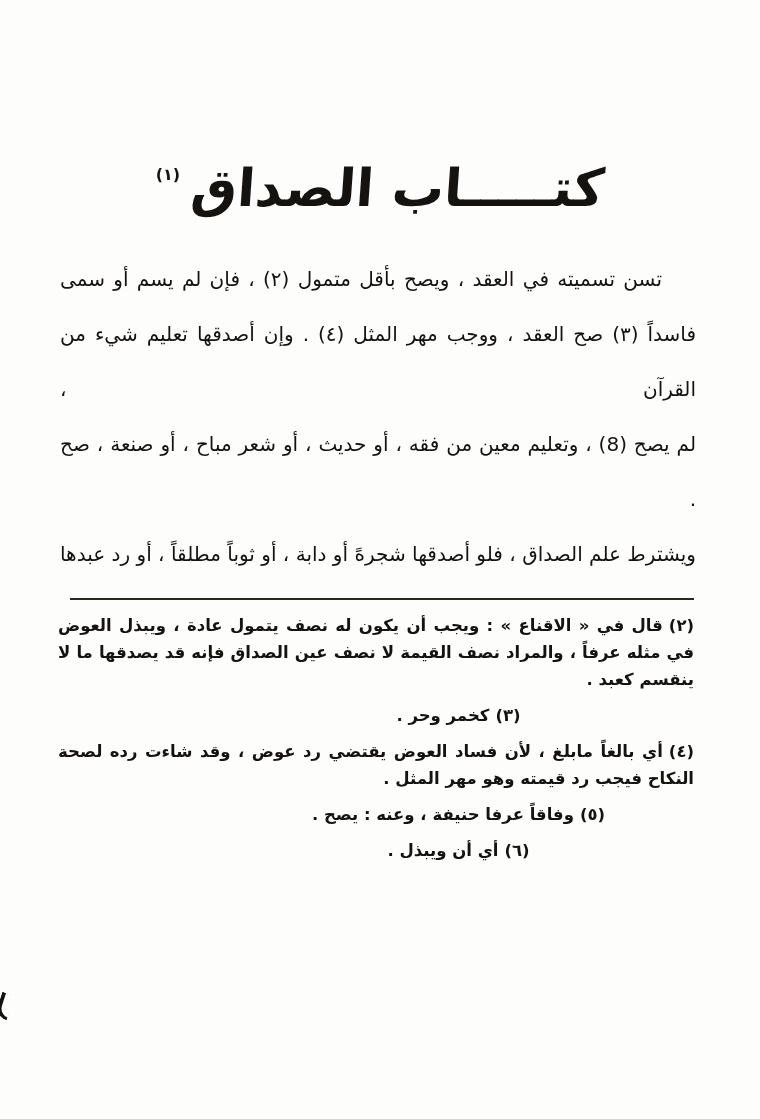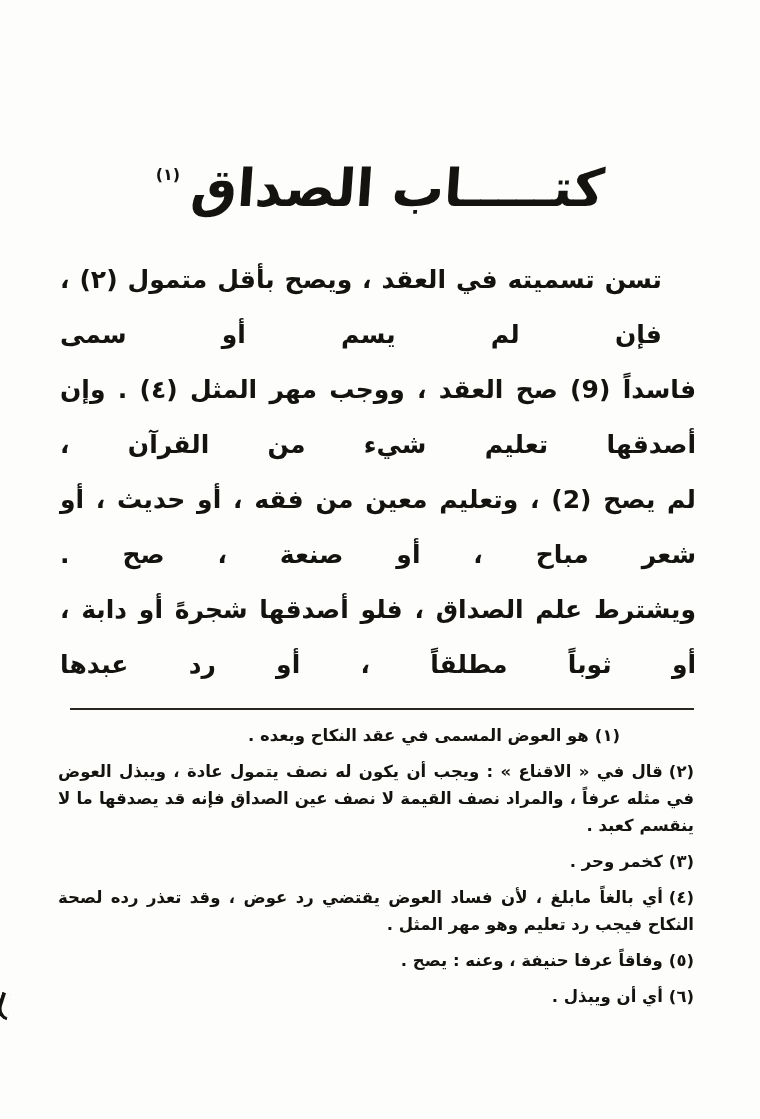--- a/index.html
+++ b/index.html
@@ -34,22 +34,22 @@
     font-size: 16px;
     font-weight: bold;
     transform: translateY(-26px);
     margin-right: 6px;
   }
 
   
   .body-block {
     margin-top: 34px;
     padding: 0 64px 0 60px;
-    font-size: 25px;
-    font-weight: bold;
+    font-size: 20px;
+    font-weight: normal;
     line-height: 55px;
   }
   .body-line {
     text-align: justify;
     text-align-last: justify;
     white-space: normal;
   }
   .body-line.indent { padding-right: 34px; }
 
   
@@ -64,21 +64,21 @@
     margin-top: 12px;
     padding: 0 66px 0 58px;
     font-size: 16.5px;
     font-weight: bold;
     line-height: 27px;
   }
   .fn { margin-bottom: 9px; }
   .fn-num { margin-left: 6px; }
   .fn-right { text-align: right; padding-right: 74px; }
   .fn-just  { text-align: justify; }
-  .fn-center { margin-left: 165px; }
+  .fn-center { text-align: center; margin-left: 165px; }
 
   
   .ink-mark {
     position: absolute;
     left: -2px;
     top: 993px;
     width: 13px;
     height: 26px;
     border-left: 4px solid #15130f;
     border-bottom: 3px solid #15130f;
@@ -91,39 +91,36 @@
 
 <div class="page">
 
   <div class="title-wrap">
     <span class="title-text">كتـــــاب الصداق</span>
     <span class="title-note">(١)</span>
   </div>
 
   <div class="body-block">
     <p class="body-line indent">تسن تسميته في العقد ، ويصح بأقل متمول (٢) ، فإن لم يسم أو سمى</p>
-    <p class="body-line">فاسداً (9) صح العقد ، ووجب مهر المثل (٤) . وإن أصدقها تعليم شيء من القرآن ،</p>
-    <p class="body-line">لم يصح (2) ، وتعليم معين من فقه ، أو حديث ، أو شعر مباح ، أو صنعة ، صح .</p>
+    <p class="body-line">فاسداً (٣) صح العقد ، ووجب مهر المثل (٤) . وإن أصدقها تعليم شيء من القرآن ،</p>
+    <p class="body-line">لم يصح (8) ، وتعليم معين من فقه ، أو حديث ، أو شعر مباح ، أو صنعة ، صح .</p>
     <p class="body-line">ويشترط علم الصداق ، فلو أصدقها شجرهً أو دابة ، أو ثوباً مطلقاً ، أو رد عبدها</p>
   </div>
 
   <div class="separator"></div>
 
   <div class="footnotes">
-    <p class="fn fn-right">
-      <span class="fn-num">(١)</span><span>هو العوض المسمى في عقد النكاح وبعده .</span>
-    </p>
     <p class="fn fn-just">
       <span class="fn-num">(٢)</span><span>قال في « الاقناع » : ويجب أن يكون له نصف يتمول عادة ، ويبذل العوض في مثله عرفاً ، والمراد نصف القيمة لا نصف عين الصداق فإنه قد يصدقها ما لا ينقسم كعبد .</span>
     </p>
     <p class="fn fn-center">
       <span class="fn-num">(٣)</span><span>كخمر وحر .</span>
     </p>
     <p class="fn fn-just">
-      <span class="fn-num">(٤)</span><span>أي بالغاً مابلغ ، لأن فساد العوض يقتضي رد عوض ، وقد تعذر رده لصحة النكاح فيجب رد تعليم وهو مهر المثل .</span>
+      <span class="fn-num">(٤)</span><span>أي بالغاً مابلغ ، لأن فساد العوض يقتضي رد عوض ، وقد شاءت رده لصحة النكاح فيجب رد قيمته وهو مهر المثل .</span>
     </p>
     <p class="fn fn-center">
       <span class="fn-num">(٥)</span><span>وفاقاً عرفا حنيفة ، وعنه : يصح .</span>
     </p>
     <p class="fn fn-center">
       <span class="fn-num">(٦)</span><span>أي أن ويبذل .</span>
     </p>
 
   </div>
 

